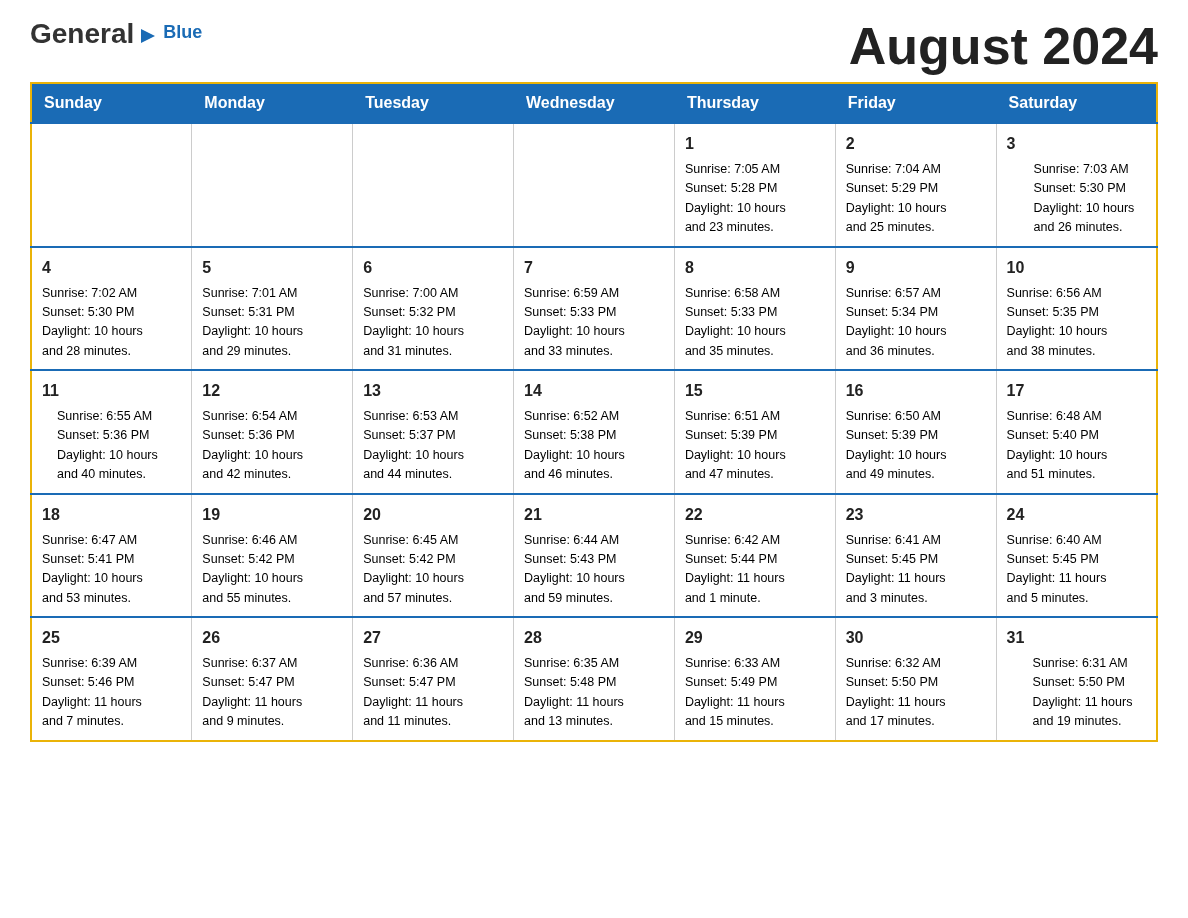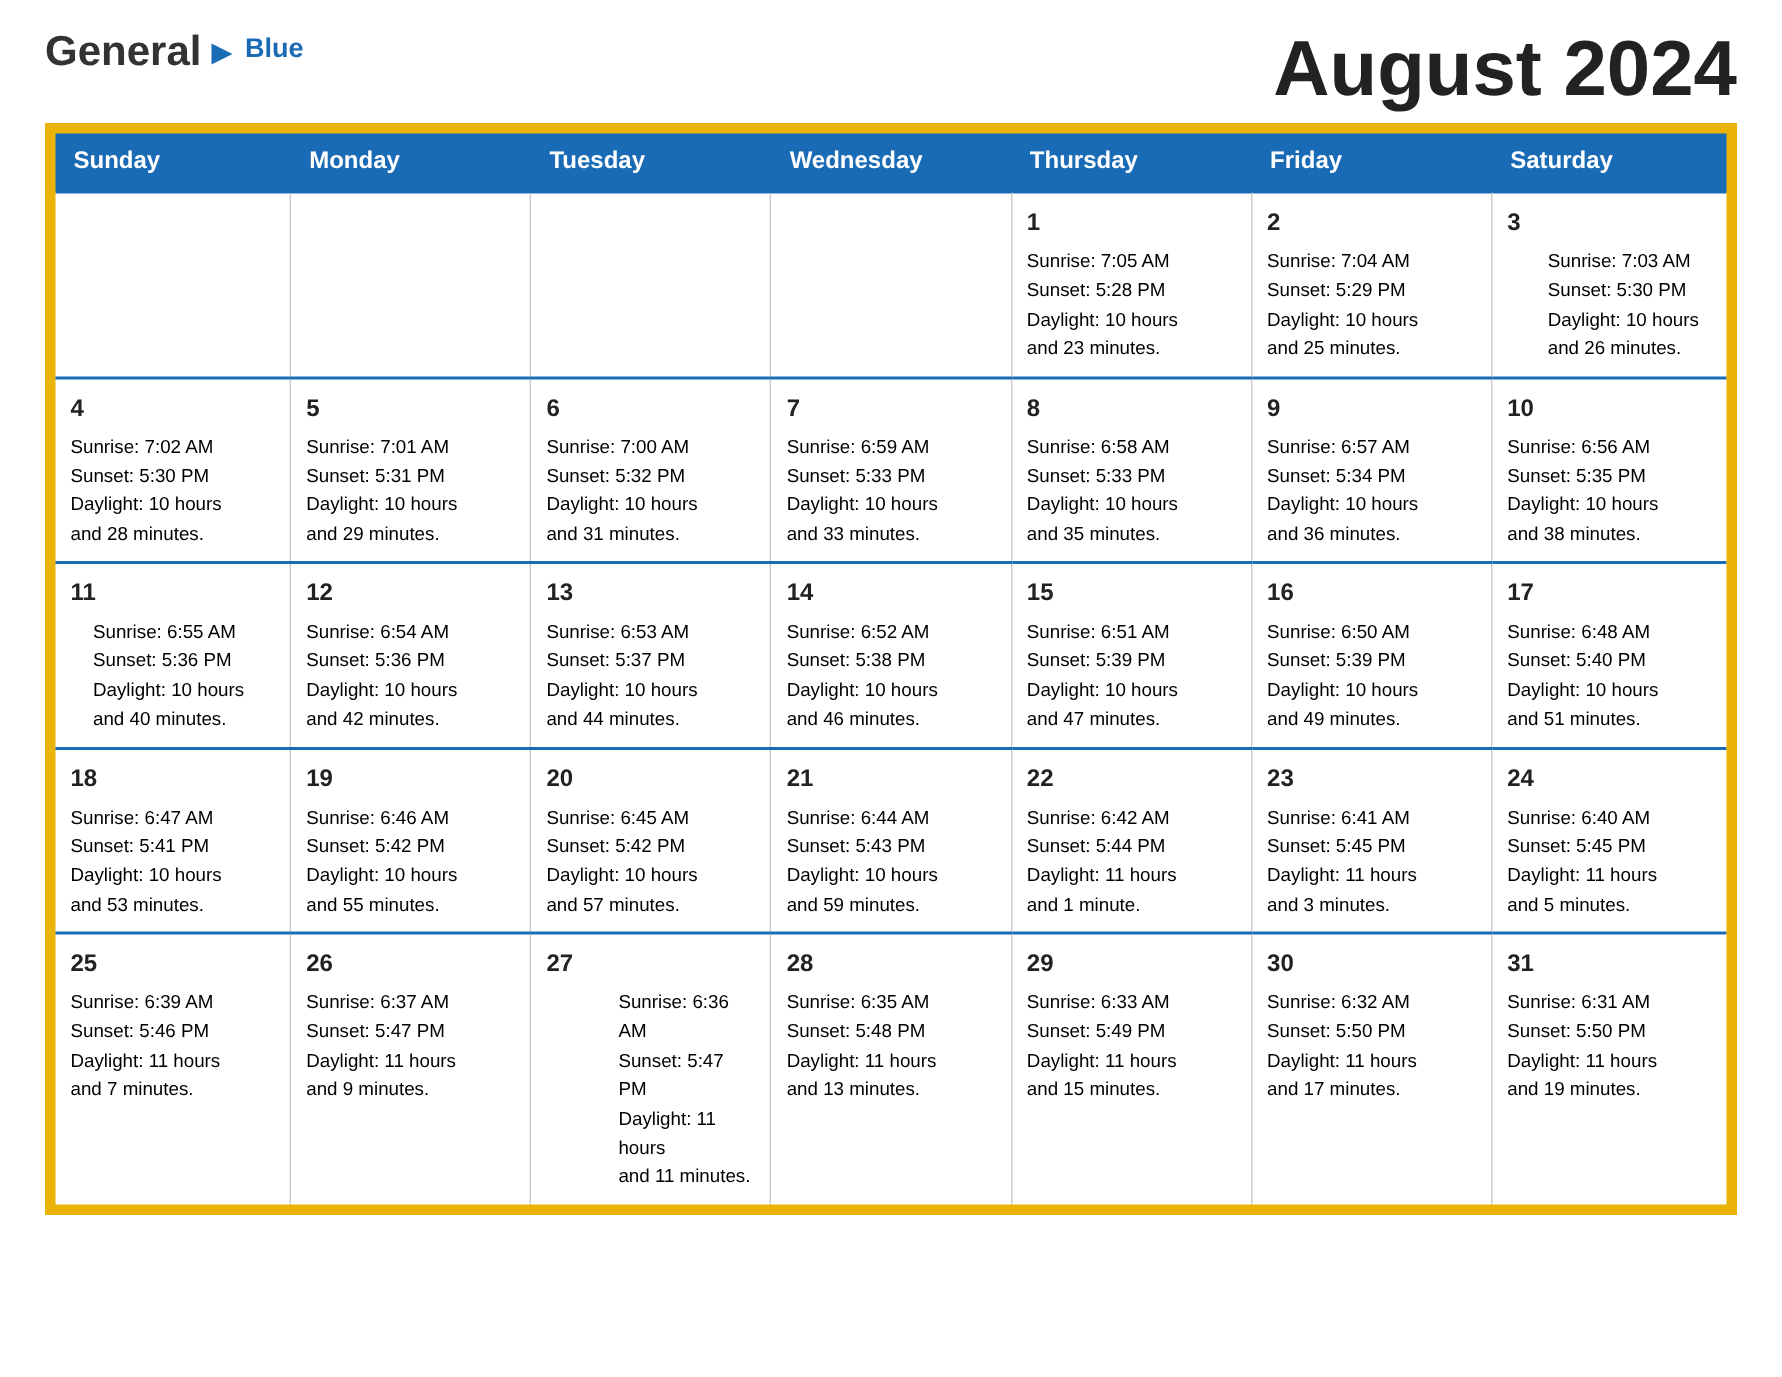--- a/index.html
+++ b/index.html
@@ -45,21 +45,21 @@
     }
     .location-title {
       font-size: 22px;
       color: #555;
       margin-top: 8px;
     }
     .calendar-table {
       width: 100%;
       border-collapse: collapse;
       margin-top: 10px;
-      border: 7px solid #eab308;
+      border: 2px solid #eab308;
     }
     .calendar-table th {
       background-color: #1a6bb5;
       color: #fff;
       font-size: 16px;
       font-weight: bold;
       padding: 10px 12px;
       text-align: left;
       border: 1px solid #1a6bb5;
     }
@@ -314,21 +314,21 @@
         </td>
         <td>
           <span class="day-number">26</span>
           <div class="day-info" style="white-space: pre-line;">Sunrise: 6:37 AM
 Sunset: 5:47 PM
 Daylight: 11 hours
 and 9 minutes.</div>
         </td>
         <td>
           <span class="day-number">27</span>
-          <div class="day-info" style="white-space: pre-line; margin-left: 48px;">Sunrise: 6:36 AM
+          <div class="day-info" style="white-space: pre-line;">Sunrise: 6:36 AM
 Sunset: 5:47 PM
 Daylight: 11 hours
 and 11 minutes.</div>
         </td>
         <td>
           <span class="day-number">28</span>
           <div class="day-info" style="white-space: pre-line;">Sunrise: 6:35 AM
 Sunset: 5:48 PM
 Daylight: 11 hours
 and 13 minutes.</div>
@@ -342,20 +342,20 @@
         </td>
         <td>
           <span class="day-number">30</span>
           <div class="day-info" style="white-space: pre-line;">Sunrise: 6:32 AM
 Sunset: 5:50 PM
 Daylight: 11 hours
 and 17 minutes.</div>
         </td>
         <td>
           <span class="day-number">31</span>
-          <div class="day-info" style="white-space: pre-line;">Sunrise: 6:31 AM
+          <div class="day-info" style="white-space: pre-line; margin-left: 26px;">Sunrise: 6:31 AM
 Sunset: 5:50 PM
 Daylight: 11 hours
 and 19 minutes.</div>
         </td>
       </tr>
     </tbody>
 </table>
 
 </body></html>

